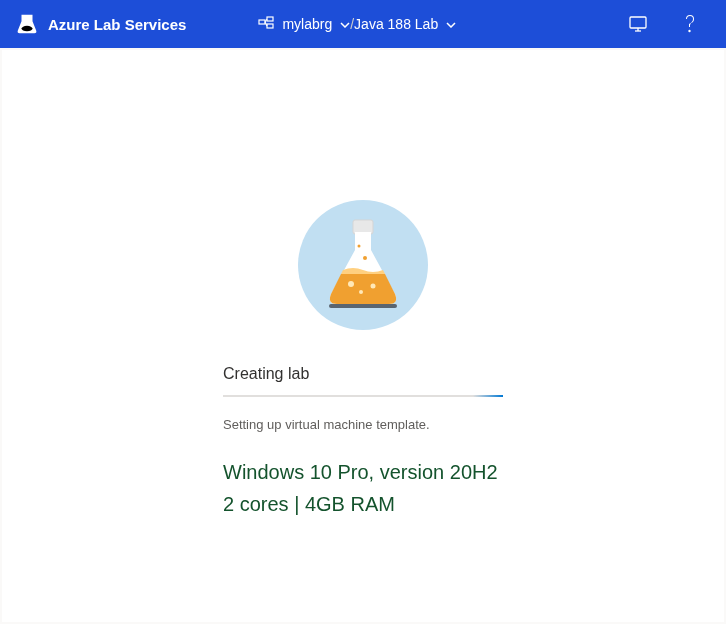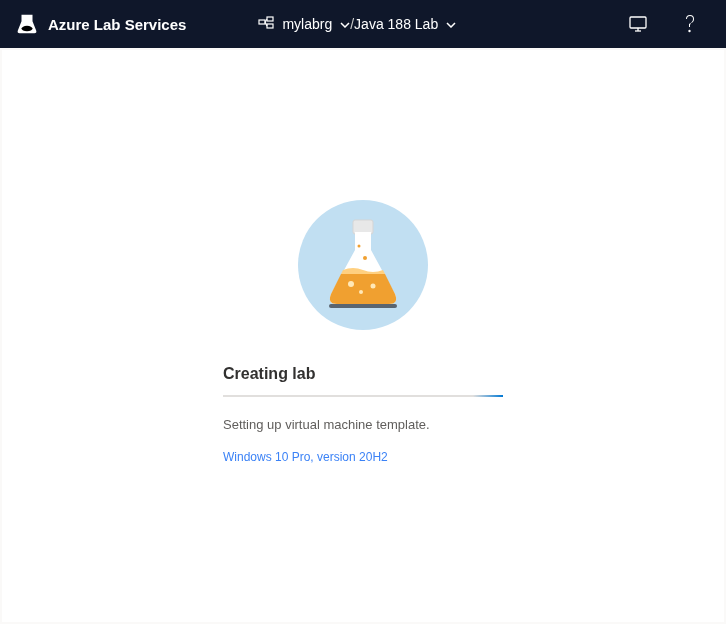--- a/index.html
+++ b/index.html
@@ -8,21 +8,21 @@
       box-sizing: border-box;
     }
     body {
       font-family: 'Segoe UI', Tahoma, Geneva, Verdana, sans-serif;
       background: #faf9f8;
       width: 726px;
       height: 624px;
       overflow: hidden;
     }
     .header {
-      background: #0f172a;
+      background: #1d4ed8;
       color: #fff;
       height: 48px;
       display: flex;
       align-items: center;
       padding: 0 16px;
       gap: 12px;
     }
     .logo-section {
       display: flex;
       align-items: center;
@@ -85,21 +85,21 @@
       height: 130px;
       border-radius: 50%;
       background: #c1dff2;
       display: flex;
       align-items: center;
       justify-content: center;
       margin-bottom: 35px;
     }
     .title {
       font-size: 16px;
-      font-weight: 700;
+      font-weight: 400;
       color: #323130;
       align-self: flex-start;
       margin-bottom: 12px;
     }
     .progress-bar {
       width: 100%;
       height: 2px;
       background: #e1dfdd;
       position: relative;
       margin-bottom: 20px;
@@ -109,25 +109,25 @@
       position: absolute;
       right: 0;
       width: 30px;
       height: 100%;
       background: linear-gradient(90deg, #e1dfdd, #0078d4);
     }
     .status-text {
       font-size: 13px;
       color: #605e5c;
       align-self: flex-start;
-      margin-bottom: 16px;
+      margin-bottom: 24px;
     }
     .spec-line {
-      font-size: 12px;
-      color: #3b82f6;
+      font-size: 20px;
+      color: #14532d;
       align-self: flex-start;
       line-height: 1.6;
     }
     .chevron {
       font-size: 10px;
     }
     .rg-icon {
       width: 16px;
       height: 16px;
     }
@@ -205,14 +205,15 @@
         <circle cx="36" cy="28" r="1.5" fill="#f0a030"></circle>
         <rect x="6" y="86" width="68" height="4" rx="2" fill="#5a6570"></rect>
       </svg>
     </div>
     <div class="title">Creating lab</div>
     <div class="progress-bar">
       <div class="progress-fill"></div>
     </div>
     <div class="status-text">Setting up virtual machine template.</div>
     <div class="spec-line">Windows 10 Pro, version 20H2</div>
+    <div class="spec-line">2 cores | 4GB RAM</div>
   </div>
 </div>
 
 </body></html>

